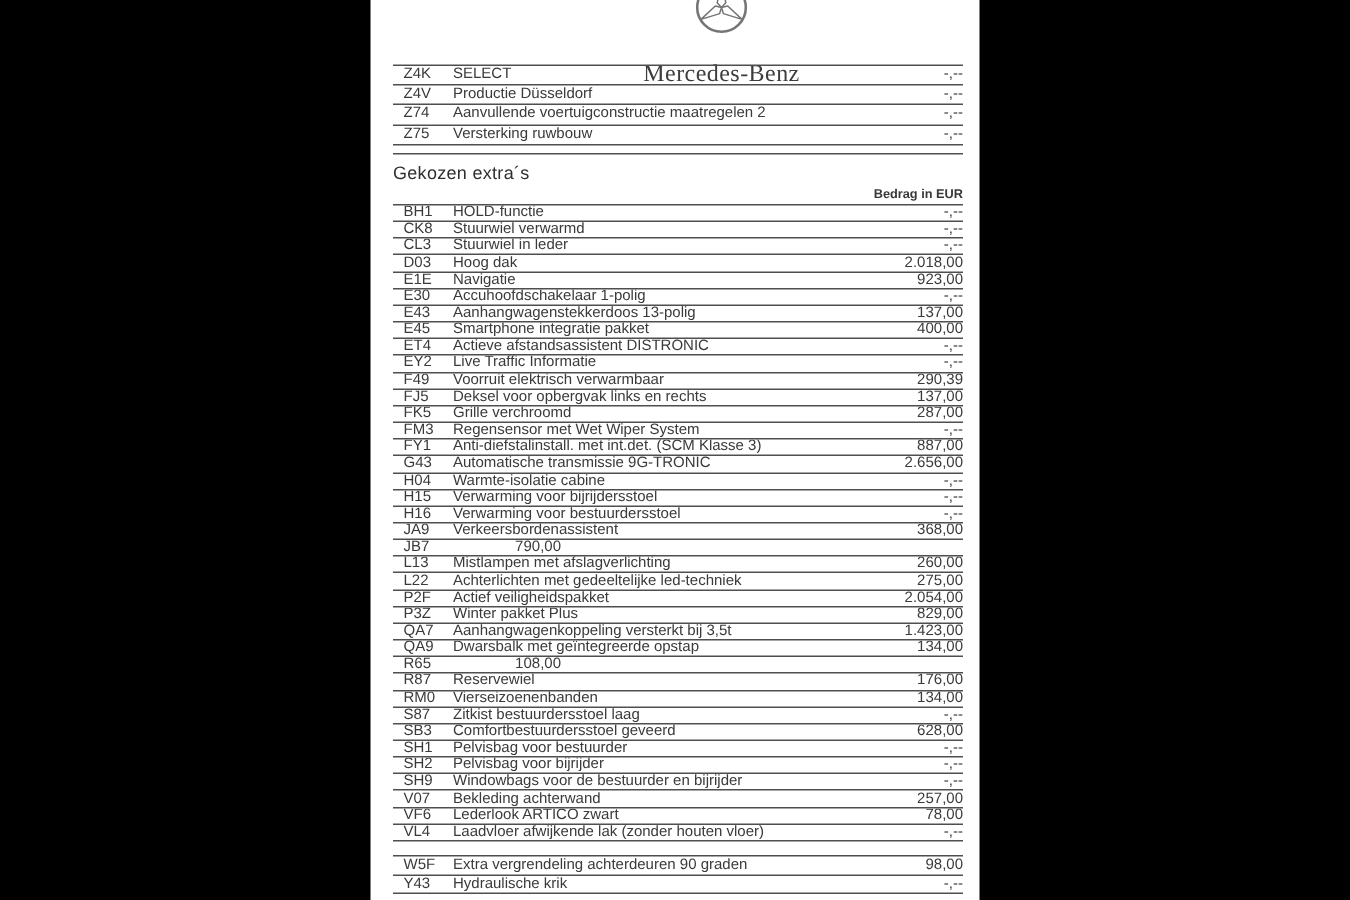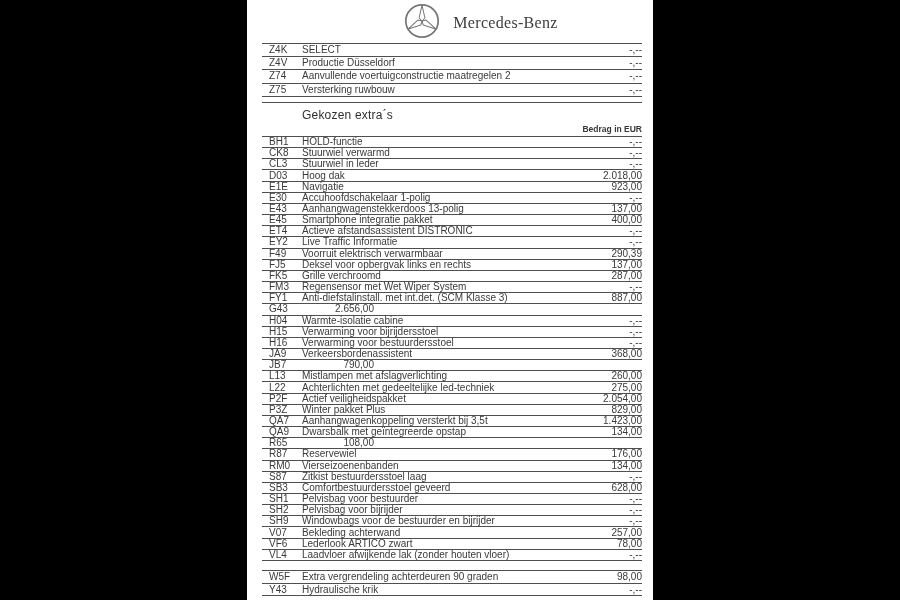--- a/index.html
+++ b/index.html
@@ -13,34 +13,35 @@
     position:absolute; left:247px; top:0; width:406px; height:600px;
     background:#ffffff;
   }
   .content { position:absolute; left:15px; top:0; width:380px; height:600px; }
 
   
   .brand {
     position:absolute; top:4px; left:0; width:380px; height:38px;
     display:flex; align-items:center; justify-content:center; gap:13px;
     transform:translateX(29px);
+    flex-direction:column;
   }
   .brand-name {
     font-family:"Liberation Serif", serif;
     font-size:16px; color:#3d3d3d; letter-spacing:0.3px;
   }
 
   
   .rule { position:absolute; left:0; width:380px; border-top:1px solid #4f4f4f; height:0; }
   .rule-sep { top:102px; }
 
   
   .section-title {
     position:absolute; top:108px; left:0;
-    font-size:12px; color:#2f2f2f; letter-spacing:0.2px;margin-left:40px;
+    font-size:12px; color:#2f2f2f; letter-spacing:0.2px;
   }
   .amount-header {
     position:absolute; top:124px; right:0; left:0;
     text-align:right; font-size:8.5px; font-weight:bold; color:#383838;
   }
 
   
   .tbl { position:absolute; left:0; width:380px; border-bottom:1px solid #4f4f4f; }
   .row {
     display:flex; align-items:center; box-sizing:border-box;
@@ -198,20 +199,21 @@
         </div>
 
         <div class="row">
           <span class="code">FY1</span>
           <span class="label">Anti-diefstalinstall. met int.det. (SCM Klasse 3)</span>
           <span class="price">887,00</span>
         </div>
 
         <div class="row">
           <span class="code">G43</span>
+          <span class="label">Automatische transmissie 9G-TRONIC</span>
           <span class="price">2.656,00</span>
         </div>
 
         <div class="row">
           <span class="code">H04</span>
           <span class="label">Warmte-isolatie cabine</span>
           <span class="price">-,--</span>
         </div>
 
         <div class="row">

